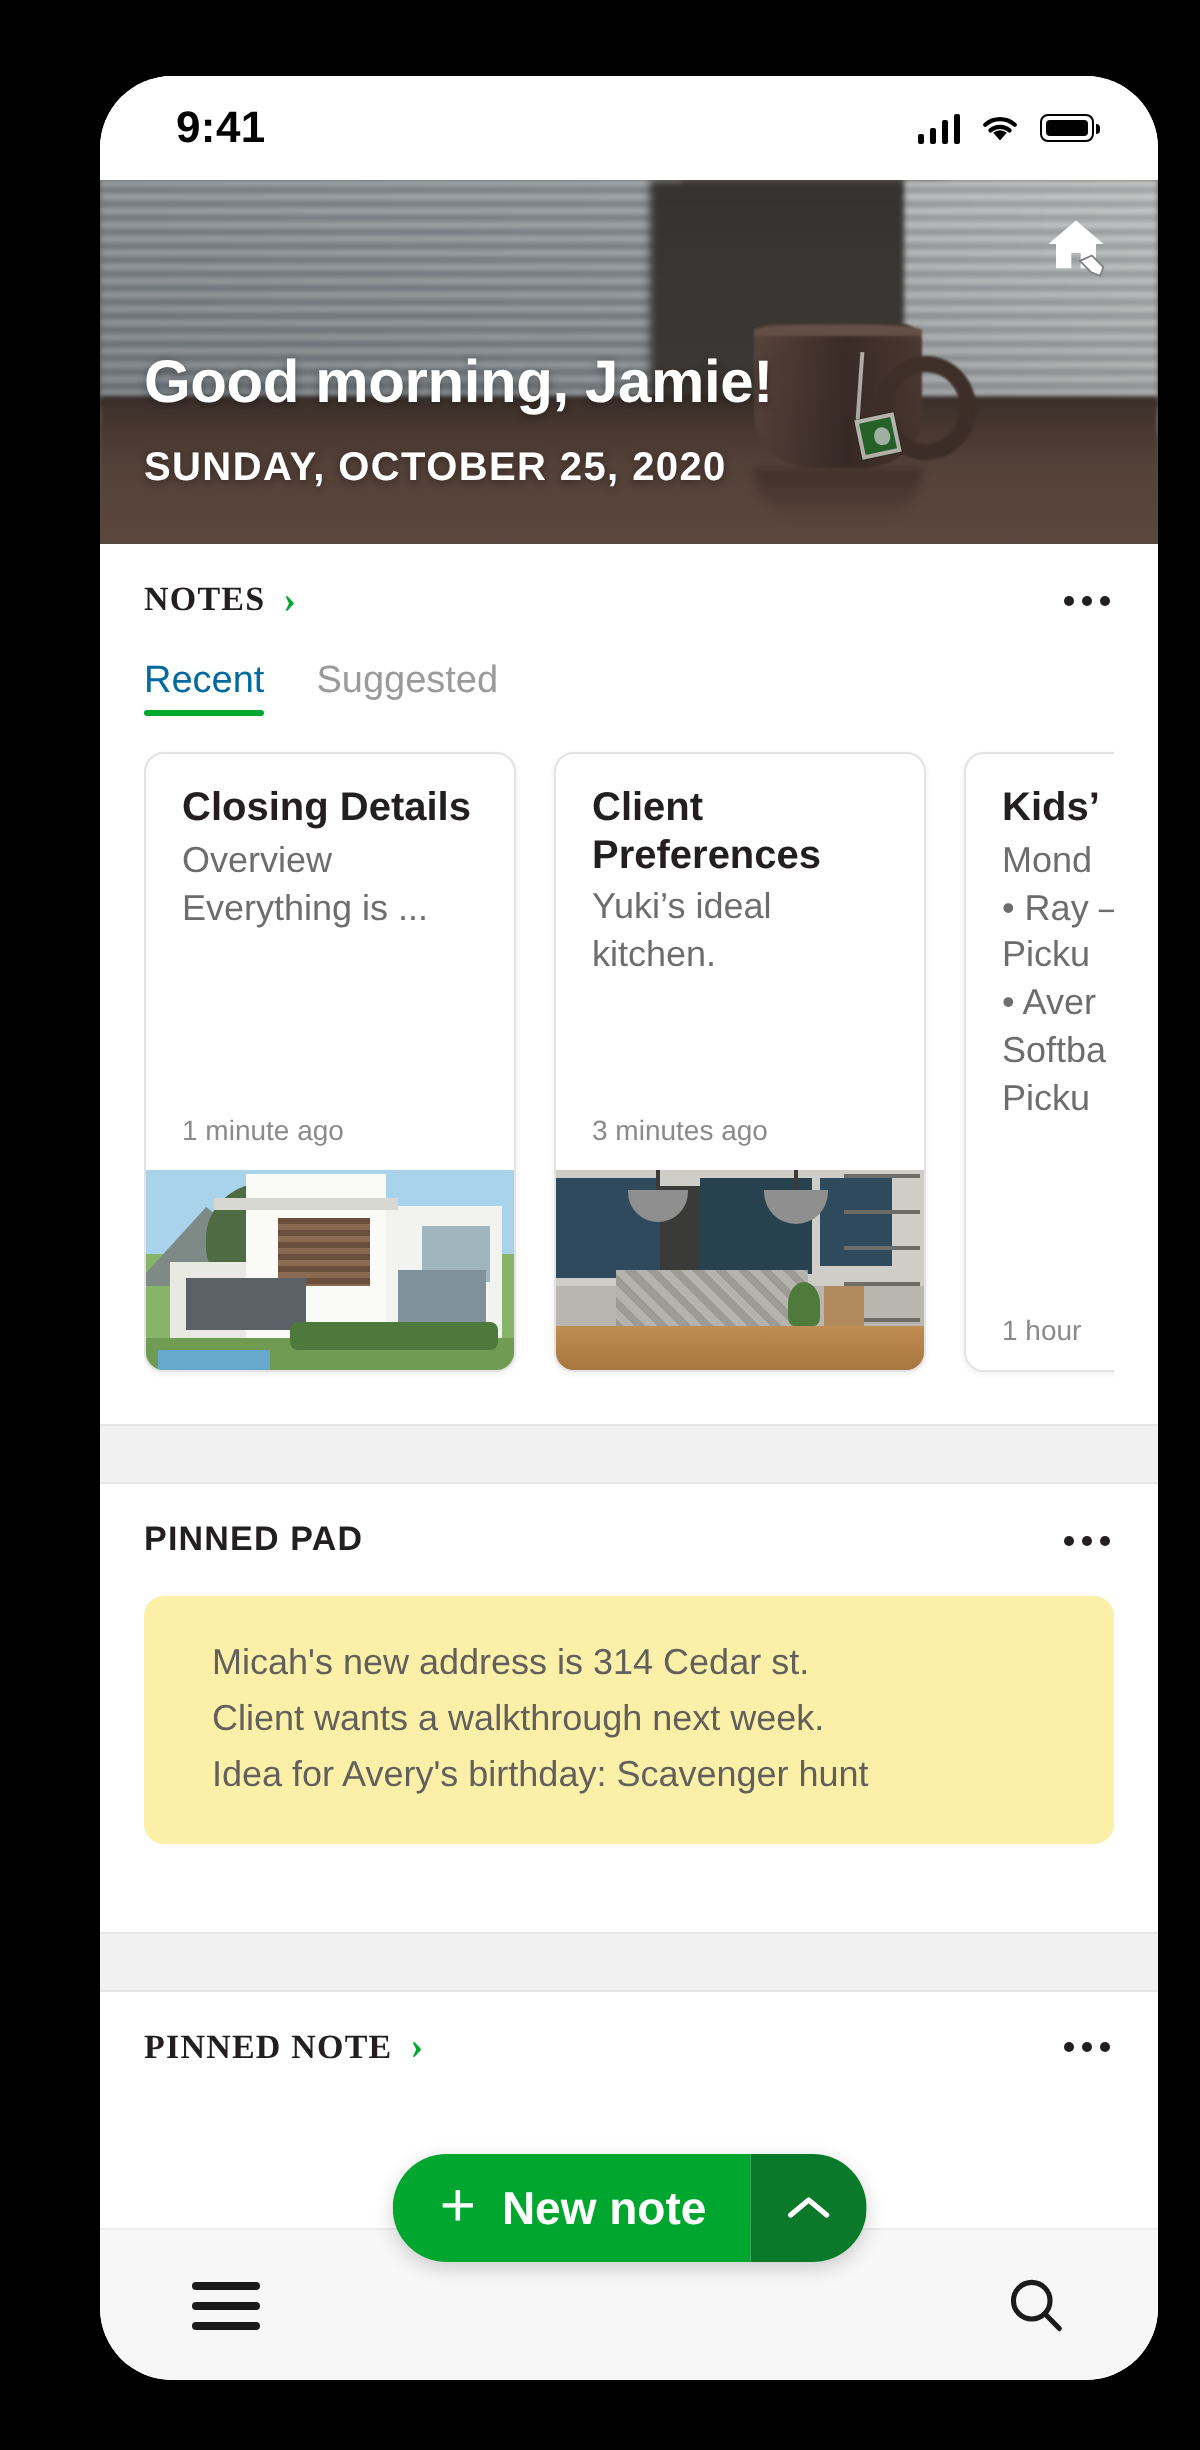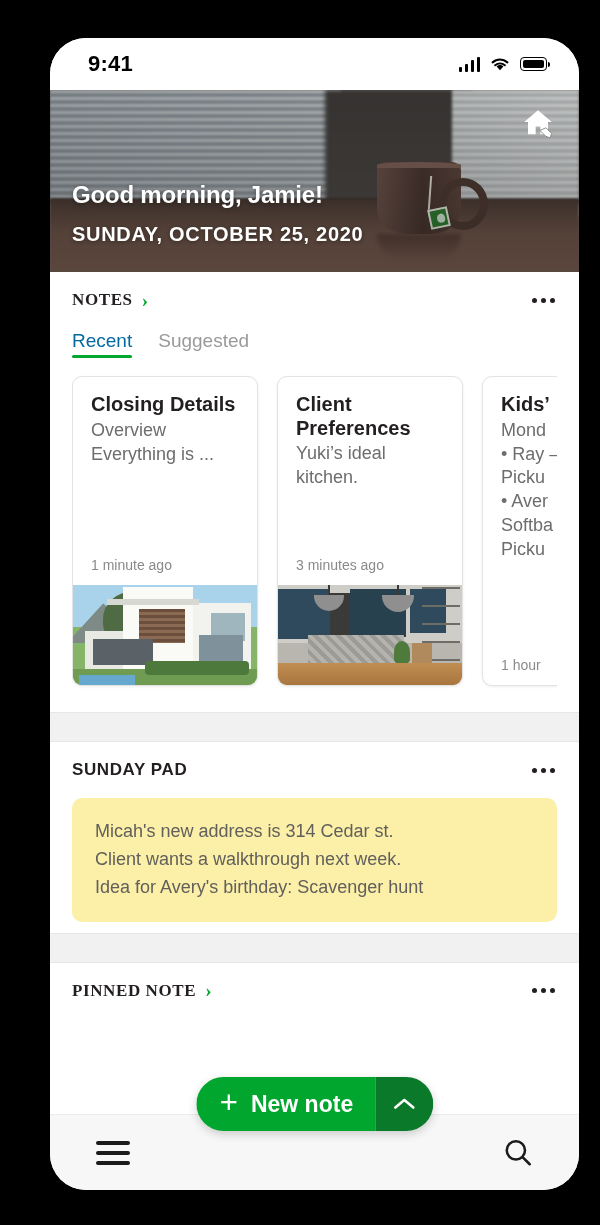--- a/index.html
+++ b/index.html
@@ -100,21 +100,21 @@
     position:absolute; right:148px; bottom:62px; width:2px;height:34px;
     background:#d9d4cc; transform:rotate(4deg);
   }
   .mug-refl{
     position:absolute; right:118px; bottom:12px; width:84px;height:26px;
     background:linear-gradient(to bottom,rgba(60,42,36,.5),rgba(120,95,84,0));
     border-radius:0 0 26px 26px; filter:blur(2px);
   }
   .hero-scrim{ position:absolute; inset:0; background:linear-gradient(to bottom,rgba(0,0,0,.10),rgba(0,0,0,.28)); }
   .hero-text{ position:absolute; left:22px; bottom:26px; }
-  .greeting{ color:#fff; font-size:24px; font-weight:700; letter-spacing:-.2px; text-shadow:0 1px 4px rgba(0,0,0,.35); }
+  .greeting{ color:#fff; font-size:30px; font-weight:700; letter-spacing:-.2px; text-shadow:0 1px 4px rgba(0,0,0,.35); }
   .hero-date{ color:#fff; font-size:20px; font-weight:700; letter-spacing:.7px; margin-top:14px; text-shadow:0 1px 4px rgba(0,0,0,.4); }
   .home-edit-icon{ position:absolute; right:24px; top:16px; width:34px;height:34px; }
 
   
   .section { background:#fff; padding: 0 22px; }
   .section-head{
     display:flex; align-items:center; justify-content:space-between;
     height:56px;
   }
   .section-title-wrap{ display:flex; align-items:center; gap:9px;font-family:Liberation Serif, serif; }
@@ -186,22 +186,22 @@
     background:linear-gradient(to bottom,#c08e52,#a8763f); }
 
   
   .card-clip{ flex:0 0 auto; width:202px; }
 
   
   .divider{ height:30px; background:#f1f1f1; border-top:1px solid #e6e6e6; border-bottom:1px solid #e6e6e6; }
 
   
   .pad{
-    background:#fcefa8; border-radius:10px; padding:20px 23px;
-    margin-bottom:11px;
+    background:#fcefa8; border-radius:10px; padding:20px 34px;
+    margin-bottom:44px;
   }
   .pad-line{ font-size:18px; color:#61605c; line-height:1.55; }
 
   
   .pinned-head{ display:flex; align-items:center; justify-content:space-between; height:56px; }
 
   
   .bottom-bar{
     position:absolute; left:0; right:0; bottom:0; height:76px;
     background:#f7f7f7; border-top:1px solid #ececec;
@@ -357,21 +357,21 @@
             </div>
           </div>
 
         </div>
       </div>
 
       <div class="divider"></div>
 
       <div class="section">
         <div class="section-head">
-          <span class="section-title">SUNDAY PAD</span>
+          <span class="section-title">PINNED PAD</span>
           <span class="kebab">
               <i></i>
               <i></i>
               <i></i>
             </span>
         </div>
         <div class="pad">
           <div class="pad-line">Micah's new address is 314 Cedar st.</div>
           <div class="pad-line">Client wants a walkthrough next week.</div>
           <div class="pad-line">Idea for Avery's birthday: Scavenger hunt</div>

